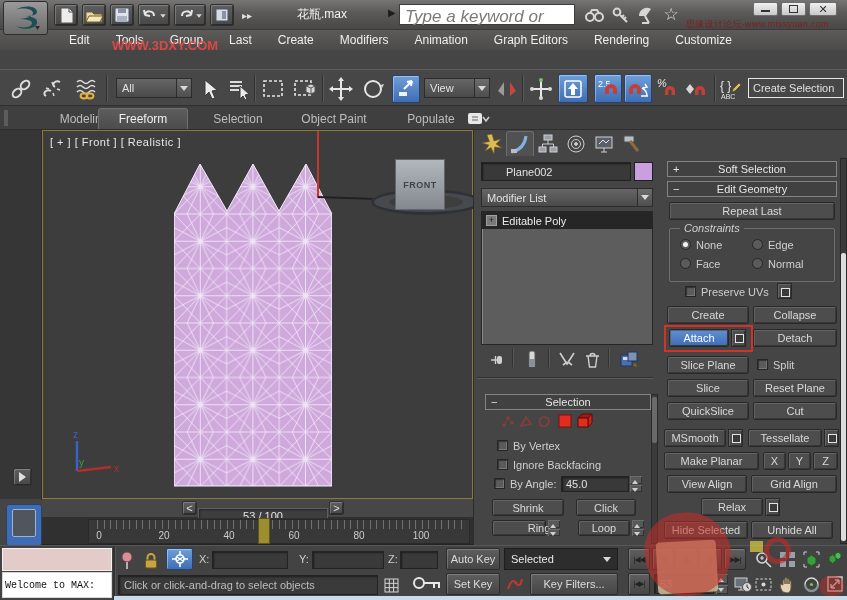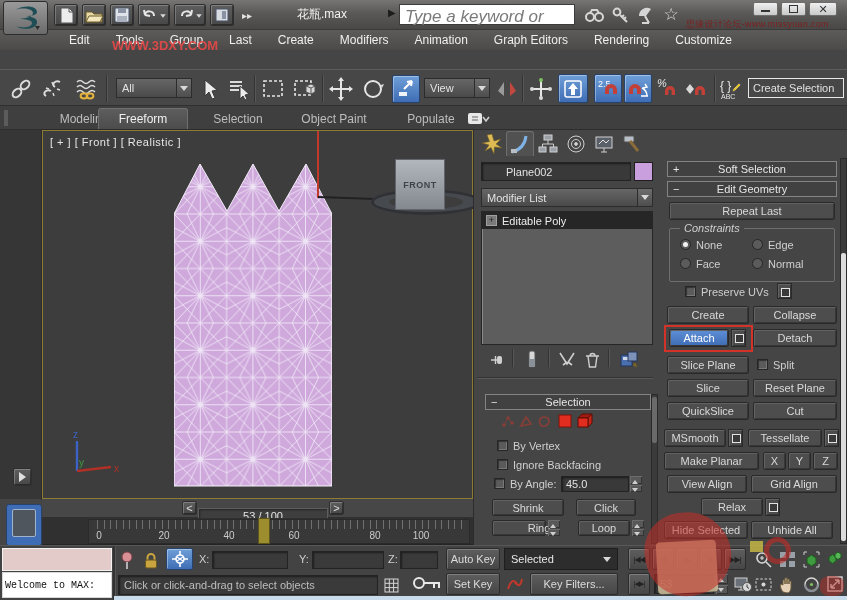--- a/index.html
+++ b/index.html
@@ -677,21 +677,21 @@
     <div class="abs bev ctr" style="left:287px;top:2px;width:15px;height:14px;color:#e0e0e0;">&gt;</div>
   </div>
 
   <div class="abs trackbar">
     <div class="ruler">
       <div class="ticks"></div>
       <span class="tick-num" style="left:-5px;">0</span>
       <span class="tick-num" style="left:60px;">20</span>
       <span class="tick-num" style="left:125px;">40</span>
       <span class="tick-num" style="left:190px;">60</span>
-      <span class="tick-num" style="left:271px;">80</span>
+      <span class="tick-num" style="left:255px;">80</span>
       <span class="tick-num" style="left:317px;">100</span>
     </div>
     <div class="handle" style="left:216px;"></div>
   </div>
 
   <div class="abs statusarea">
     <div class="abs listener-pink"></div>
     <div class="abs listener-white">Welcome to MAX:</div>
     <div class="abs" style="left:113px;top:0;width:3px;height:55px;background:#333;border-right:1px solid #555;"></div>
 

